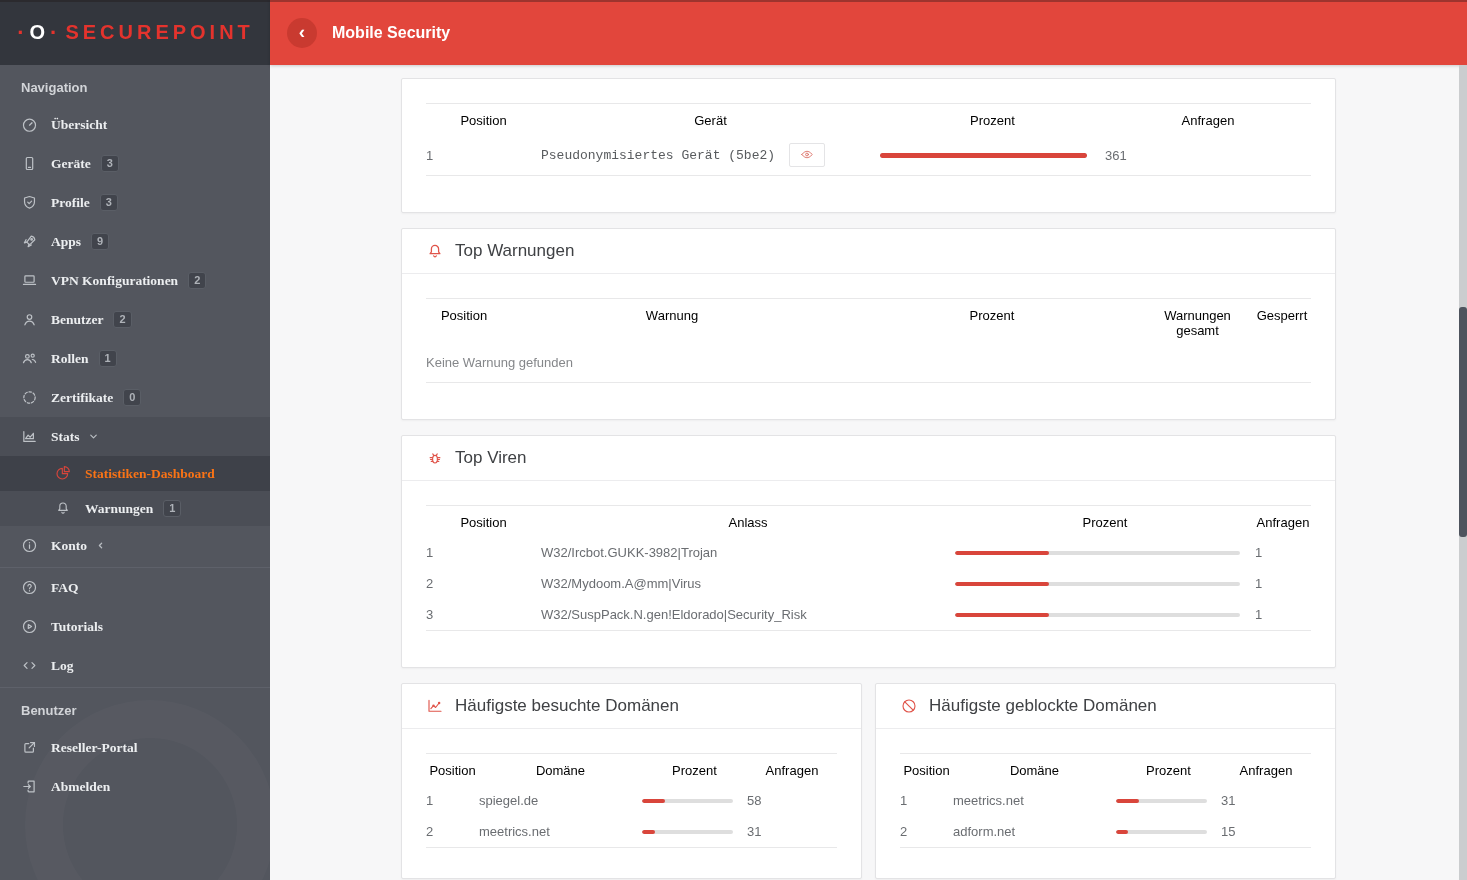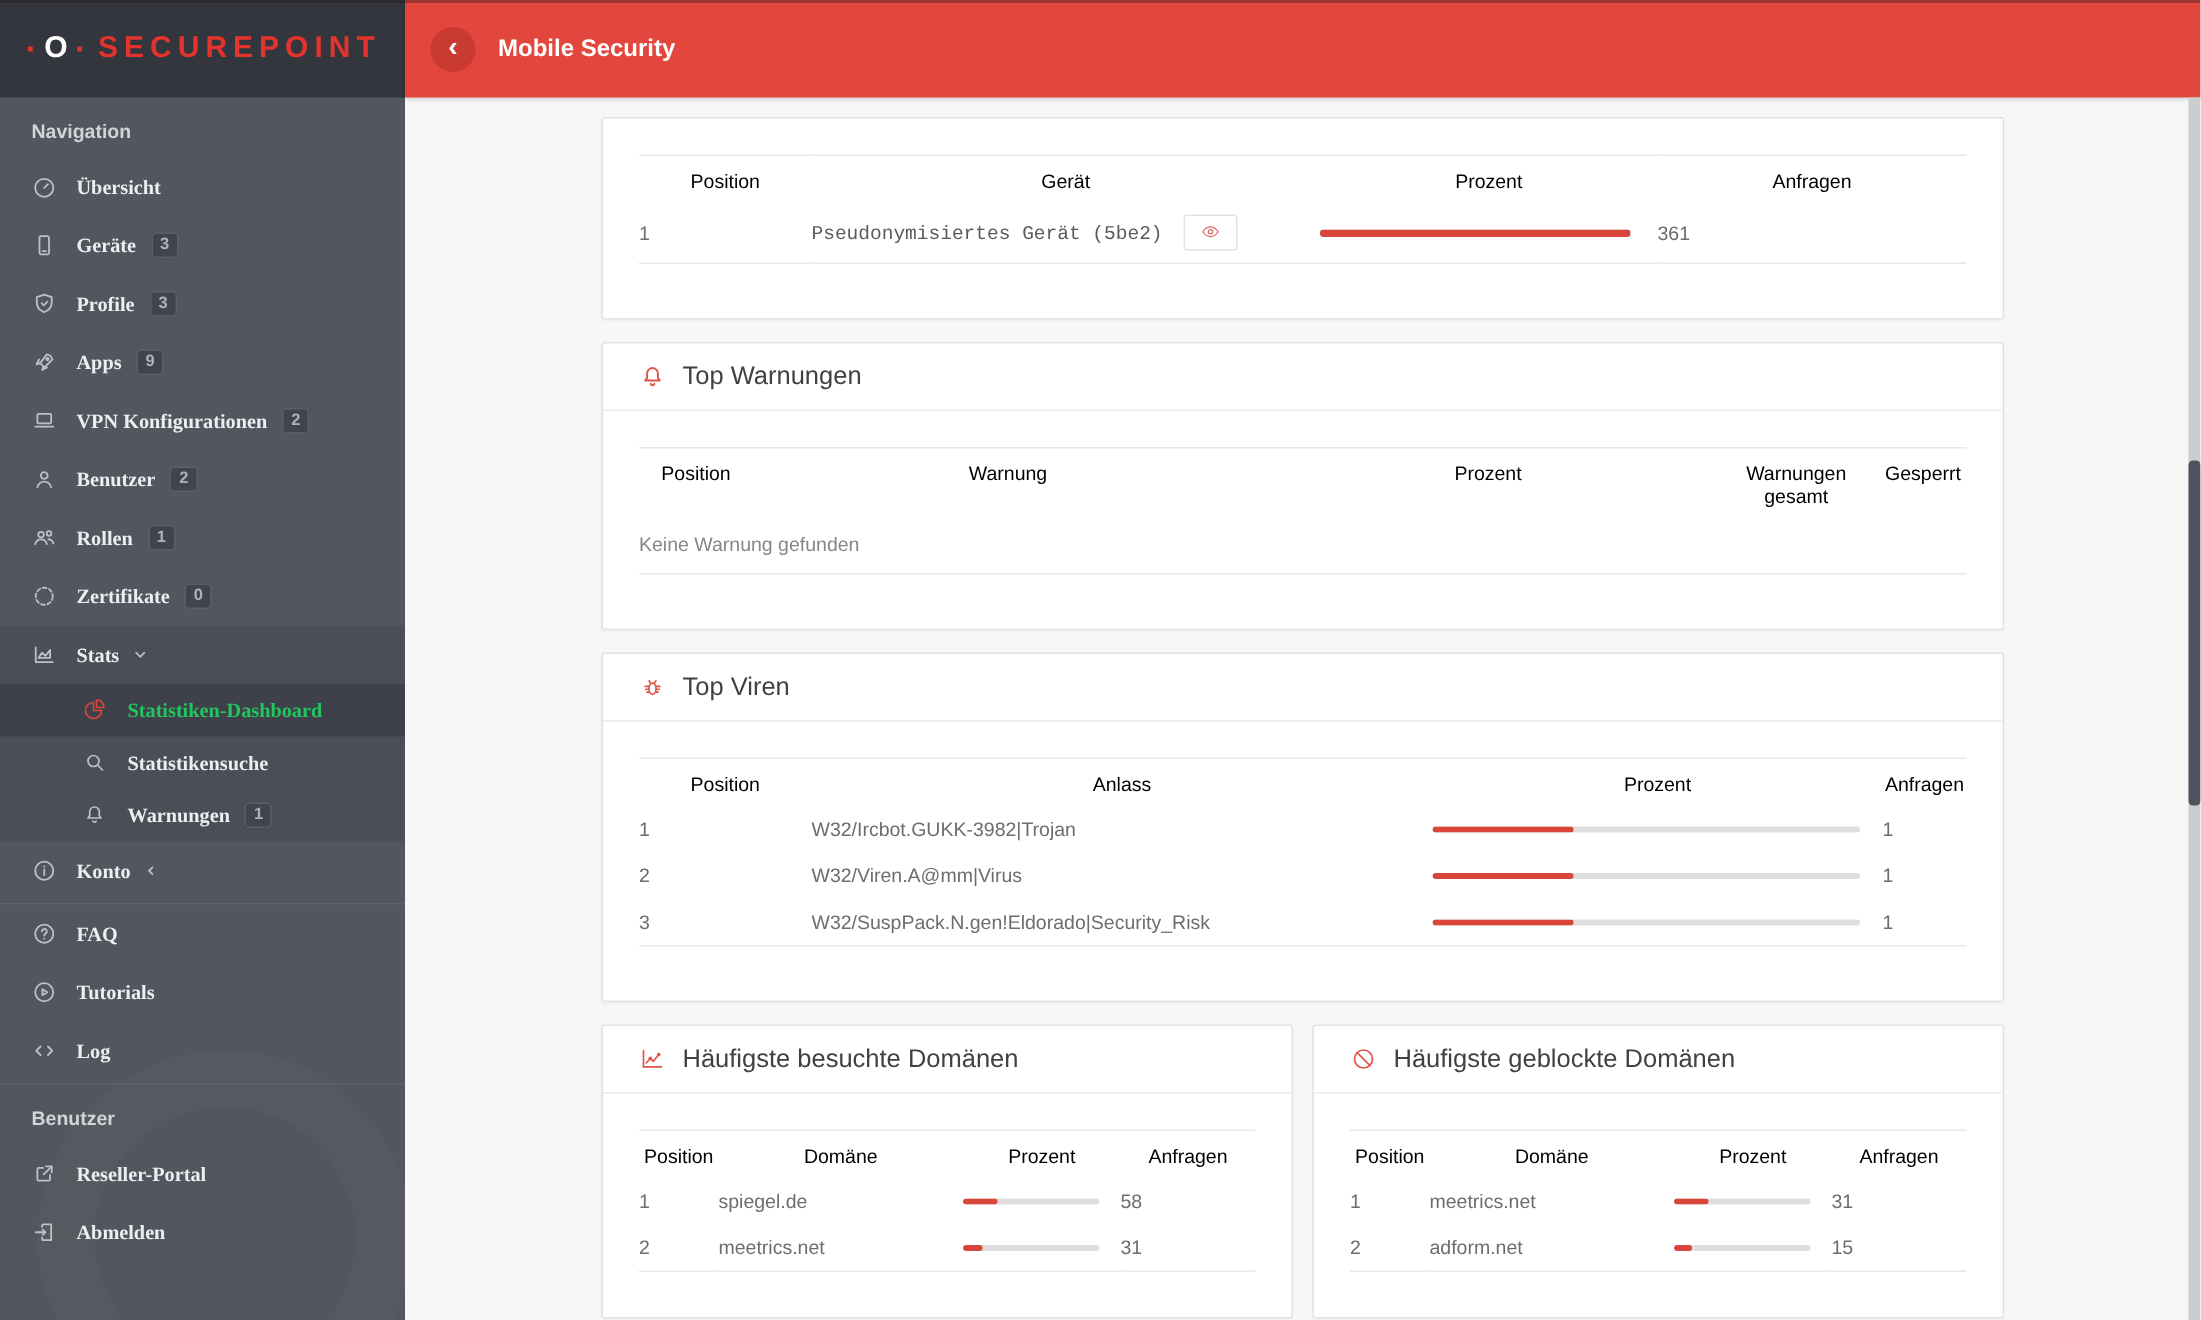--- a/index.html
+++ b/index.html
@@ -23,21 +23,21 @@
   .nlabel { margin-left:13px; font-size:13.5px; font-weight:bold; color:#eceef0;font-family:Liberation Serif, serif; }
   .badge { margin-left:10px; background:#41444c; border:1px solid #5a5e66; border-radius:3px; color:#aeb2b8; font-size:11px; font-weight:bold; padding:2px 5px; line-height:1; }
   .chev { margin-left:8px; color:#b9bdc2; display:inline-flex; }
   .chev svg { width:11px; height:11px; }
 
   .stats-group { background:#4b4e56; }
   .sub-item { height:35px; display:flex; align-items:center; padding-left:55px; cursor:pointer; }
   .sub-item .nicon svg { width:16px; height:16px; }
   .sub-item .nlabel { margin-left:13px; font-size:13.5px; }
   .sub-item.active { background:#3e4149; }
-  .sub-item.active .nlabel { color:#22c55e; }
+  .sub-item.active .nlabel { color:#f97316; }
   .sub-item.active .nicon { color:#d9453b; }
 
   
   .main { flex:1; display:flex; flex-direction:column; position:relative; }
   .topbar { height:65px; background:#e2463c; display:flex; align-items:center; padding-left:17px; box-shadow:0 1px 3px rgba(0,0,0,.18); position:relative; z-index:5; }
   .back-btn { width:30px; height:30px; border-radius:50%; background:#c93a30; color:#fff; display:flex; align-items:center; justify-content:center; font-size:19px; font-weight:bold; cursor:pointer; padding-bottom:2px; }
   .topbar-title { color:#fff; font-weight:bold; font-size:16px; margin-left:15px; }
 
   .content { flex:1; overflow:hidden; padding-top:13px; }
   .container { width:935px; margin:0 auto; }
@@ -190,29 +190,20 @@
             <svg viewBox="0 0 24 24">
               <path d="M11 5a8 8 0 1 0 8 8h-8z"></path>
               <path d="M14 2.5a7.5 7.5 0 0 1 7.5 7.5H14z"></path>
             </svg>
           </span>
         <span class="nlabel">Statistiken-Dashboard</span>
       </div>
       <div class="sub-item">
         <span class="nicon">
             <svg viewBox="0 0 24 24">
-              <circle cx="11" cy="11" r="5.5"></circle>
-              <path d="M15.5 15.5L20 20"></path>
-            </svg>
-          </span>
-        <span class="nlabel">Statistikensuche</span>
-      </div>
-      <div class="sub-item">
-        <span class="nicon">
-            <svg viewBox="0 0 24 24">
               <path d="M12 4.5a4.8 4.8 0 0 1 4.8 4.8v3.9l1.7 2.3H5.5l1.7-2.3V9.3A4.8 4.8 0 0 1 12 4.5z"></path>
               <path d="M10.3 18.5a1.8 1.8 0 0 0 3.4 0"></path>
             </svg>
           </span>
         <span class="nlabel">Warnungen</span>
         <span class="badge">1</span>
       </div>
     </div>
 
     <div class="nav-item">
@@ -410,21 +401,21 @@
                   <td>W32/Ircbot.GUKK-3982|Trojan</td>
                   <td>
                       <div class="track" style="width:285px">
                         <div class="fill" style="width: 33%;"></div>
                       </div>
                     </td>
                   <td>1</td>
                 </tr>
                 <tr>
                   <td>2</td>
-                  <td>W32/Viren.A@mm|Virus</td>
+                  <td>W32/Mydoom.A@mm|Virus</td>
                   <td>
                       <div class="track" style="width:285px">
                         <div class="fill" style="width: 33%;"></div>
                       </div>
                     </td>
                   <td>1</td>
                 </tr>
                 <tr>
                   <td>3</td>
                   <td>W32/SuspPack.N.gen!Eldorado|Security_Risk</td>

